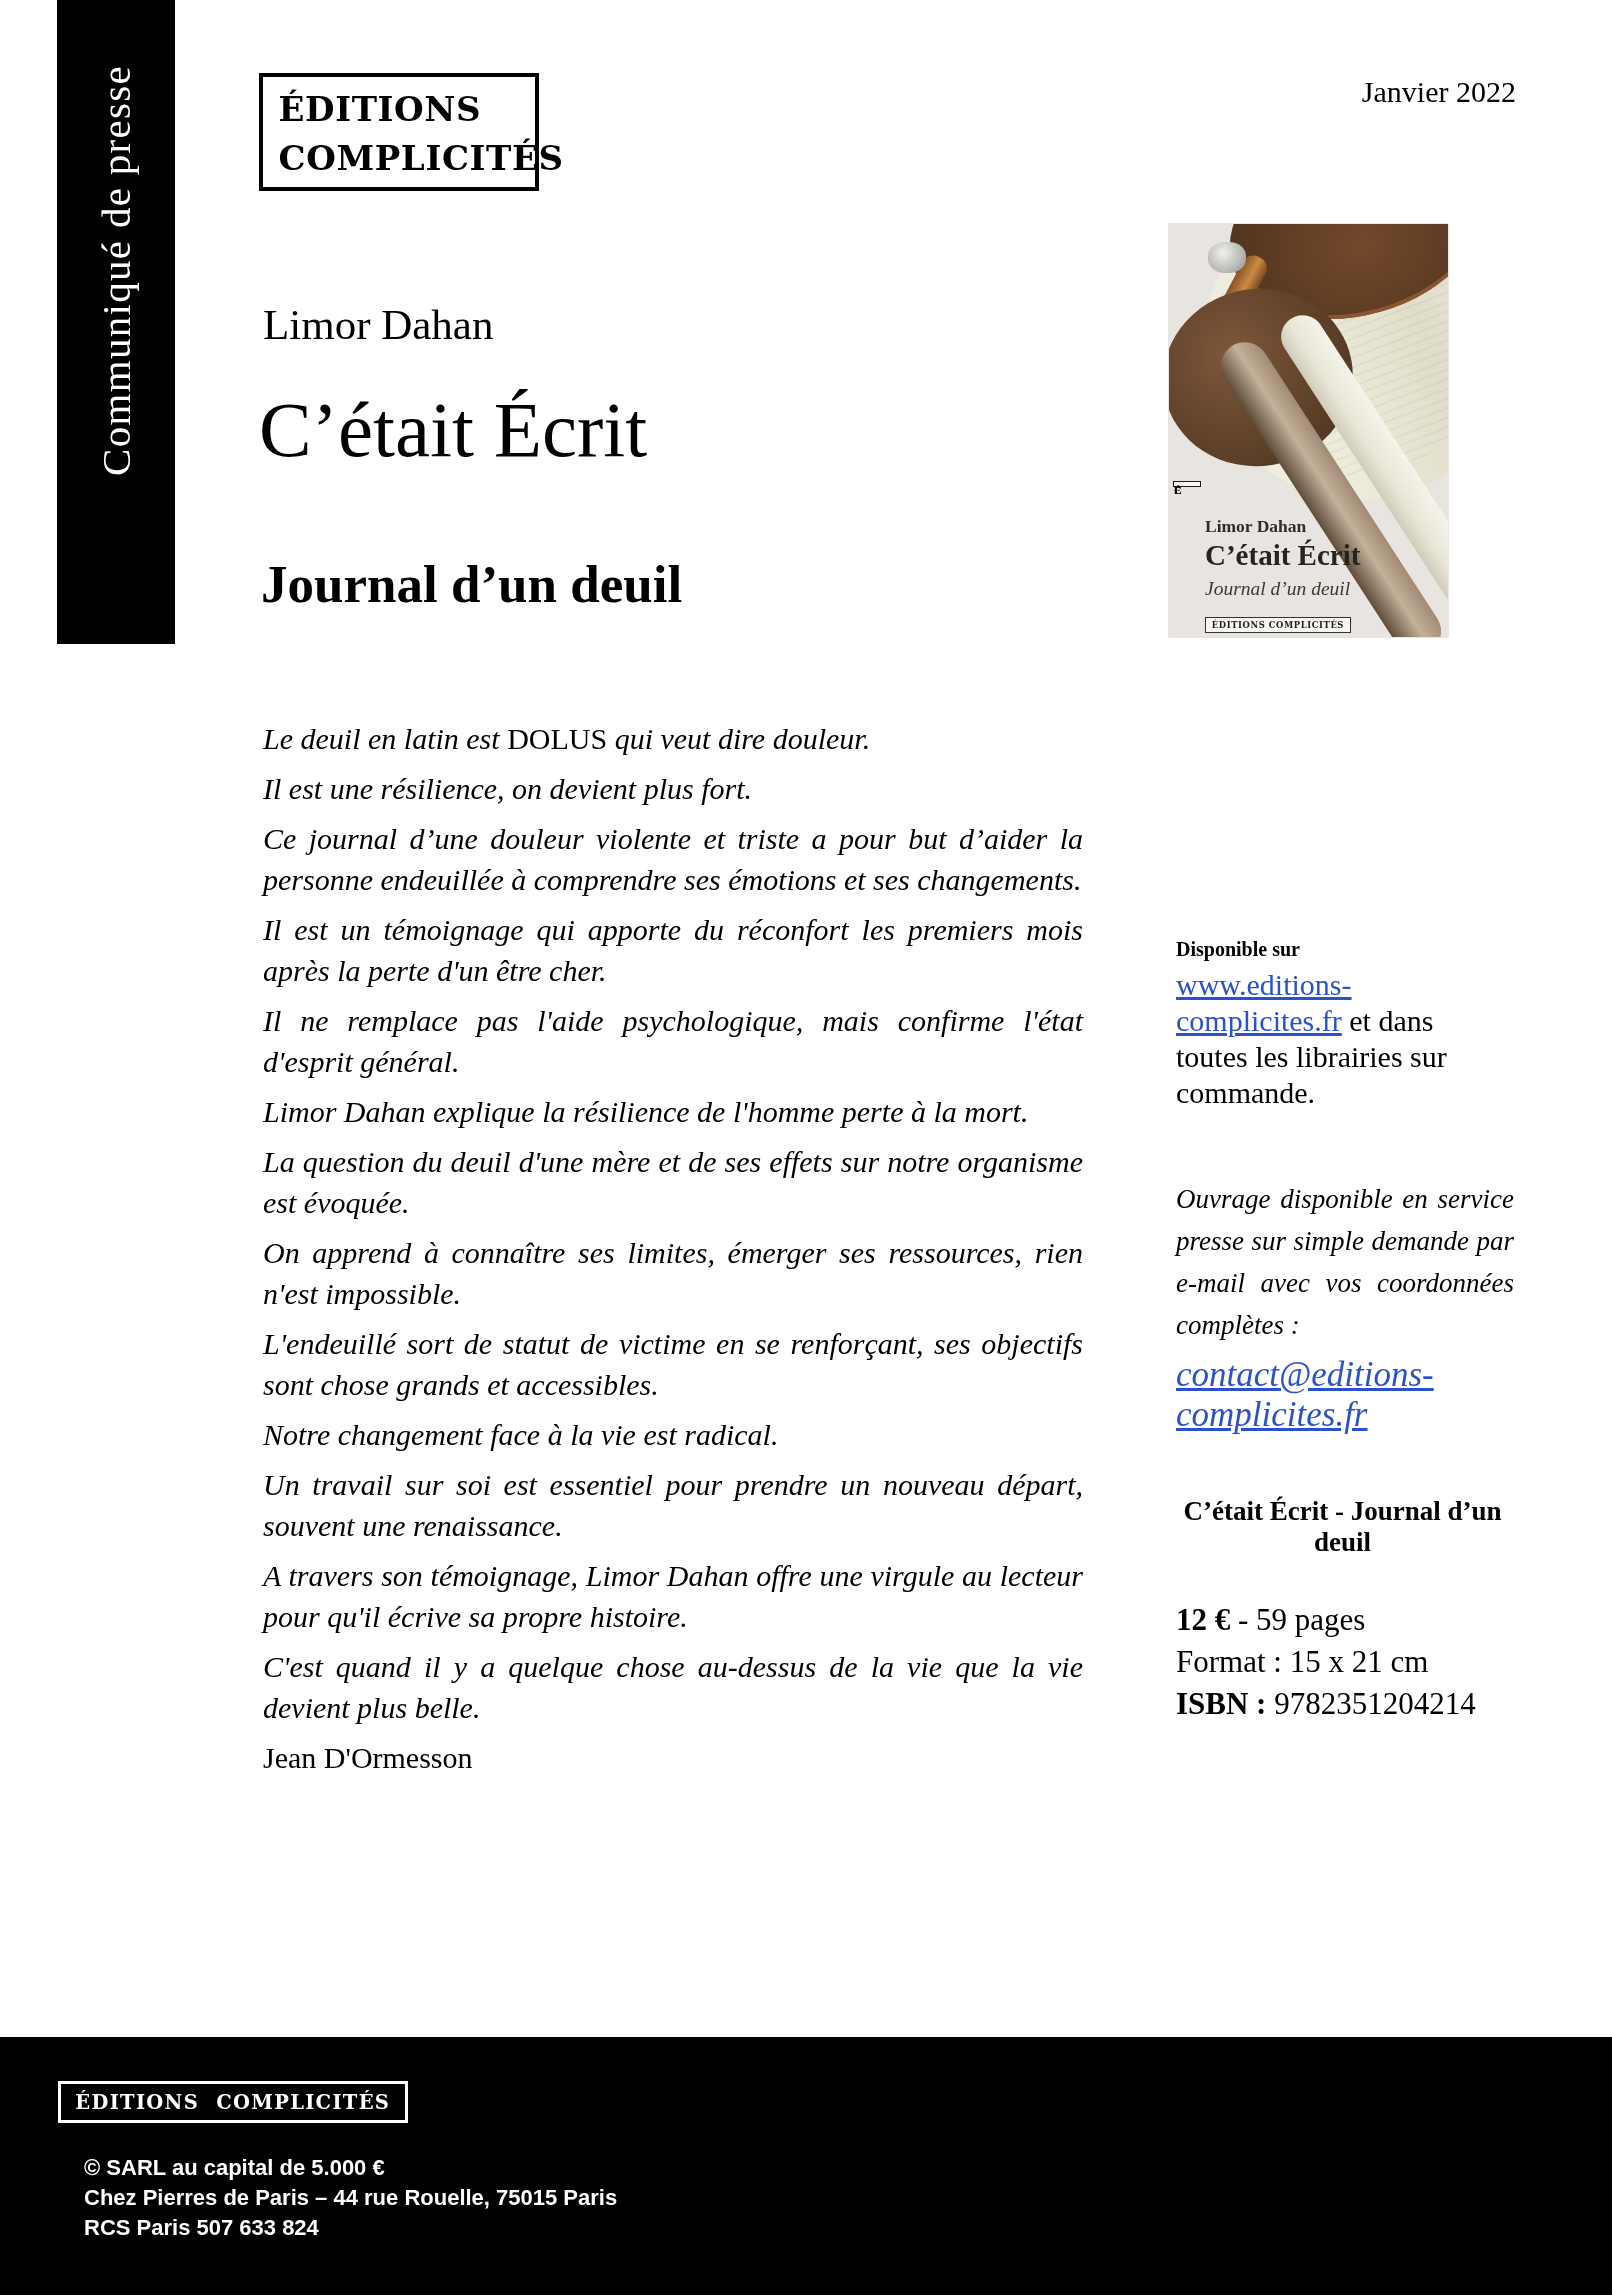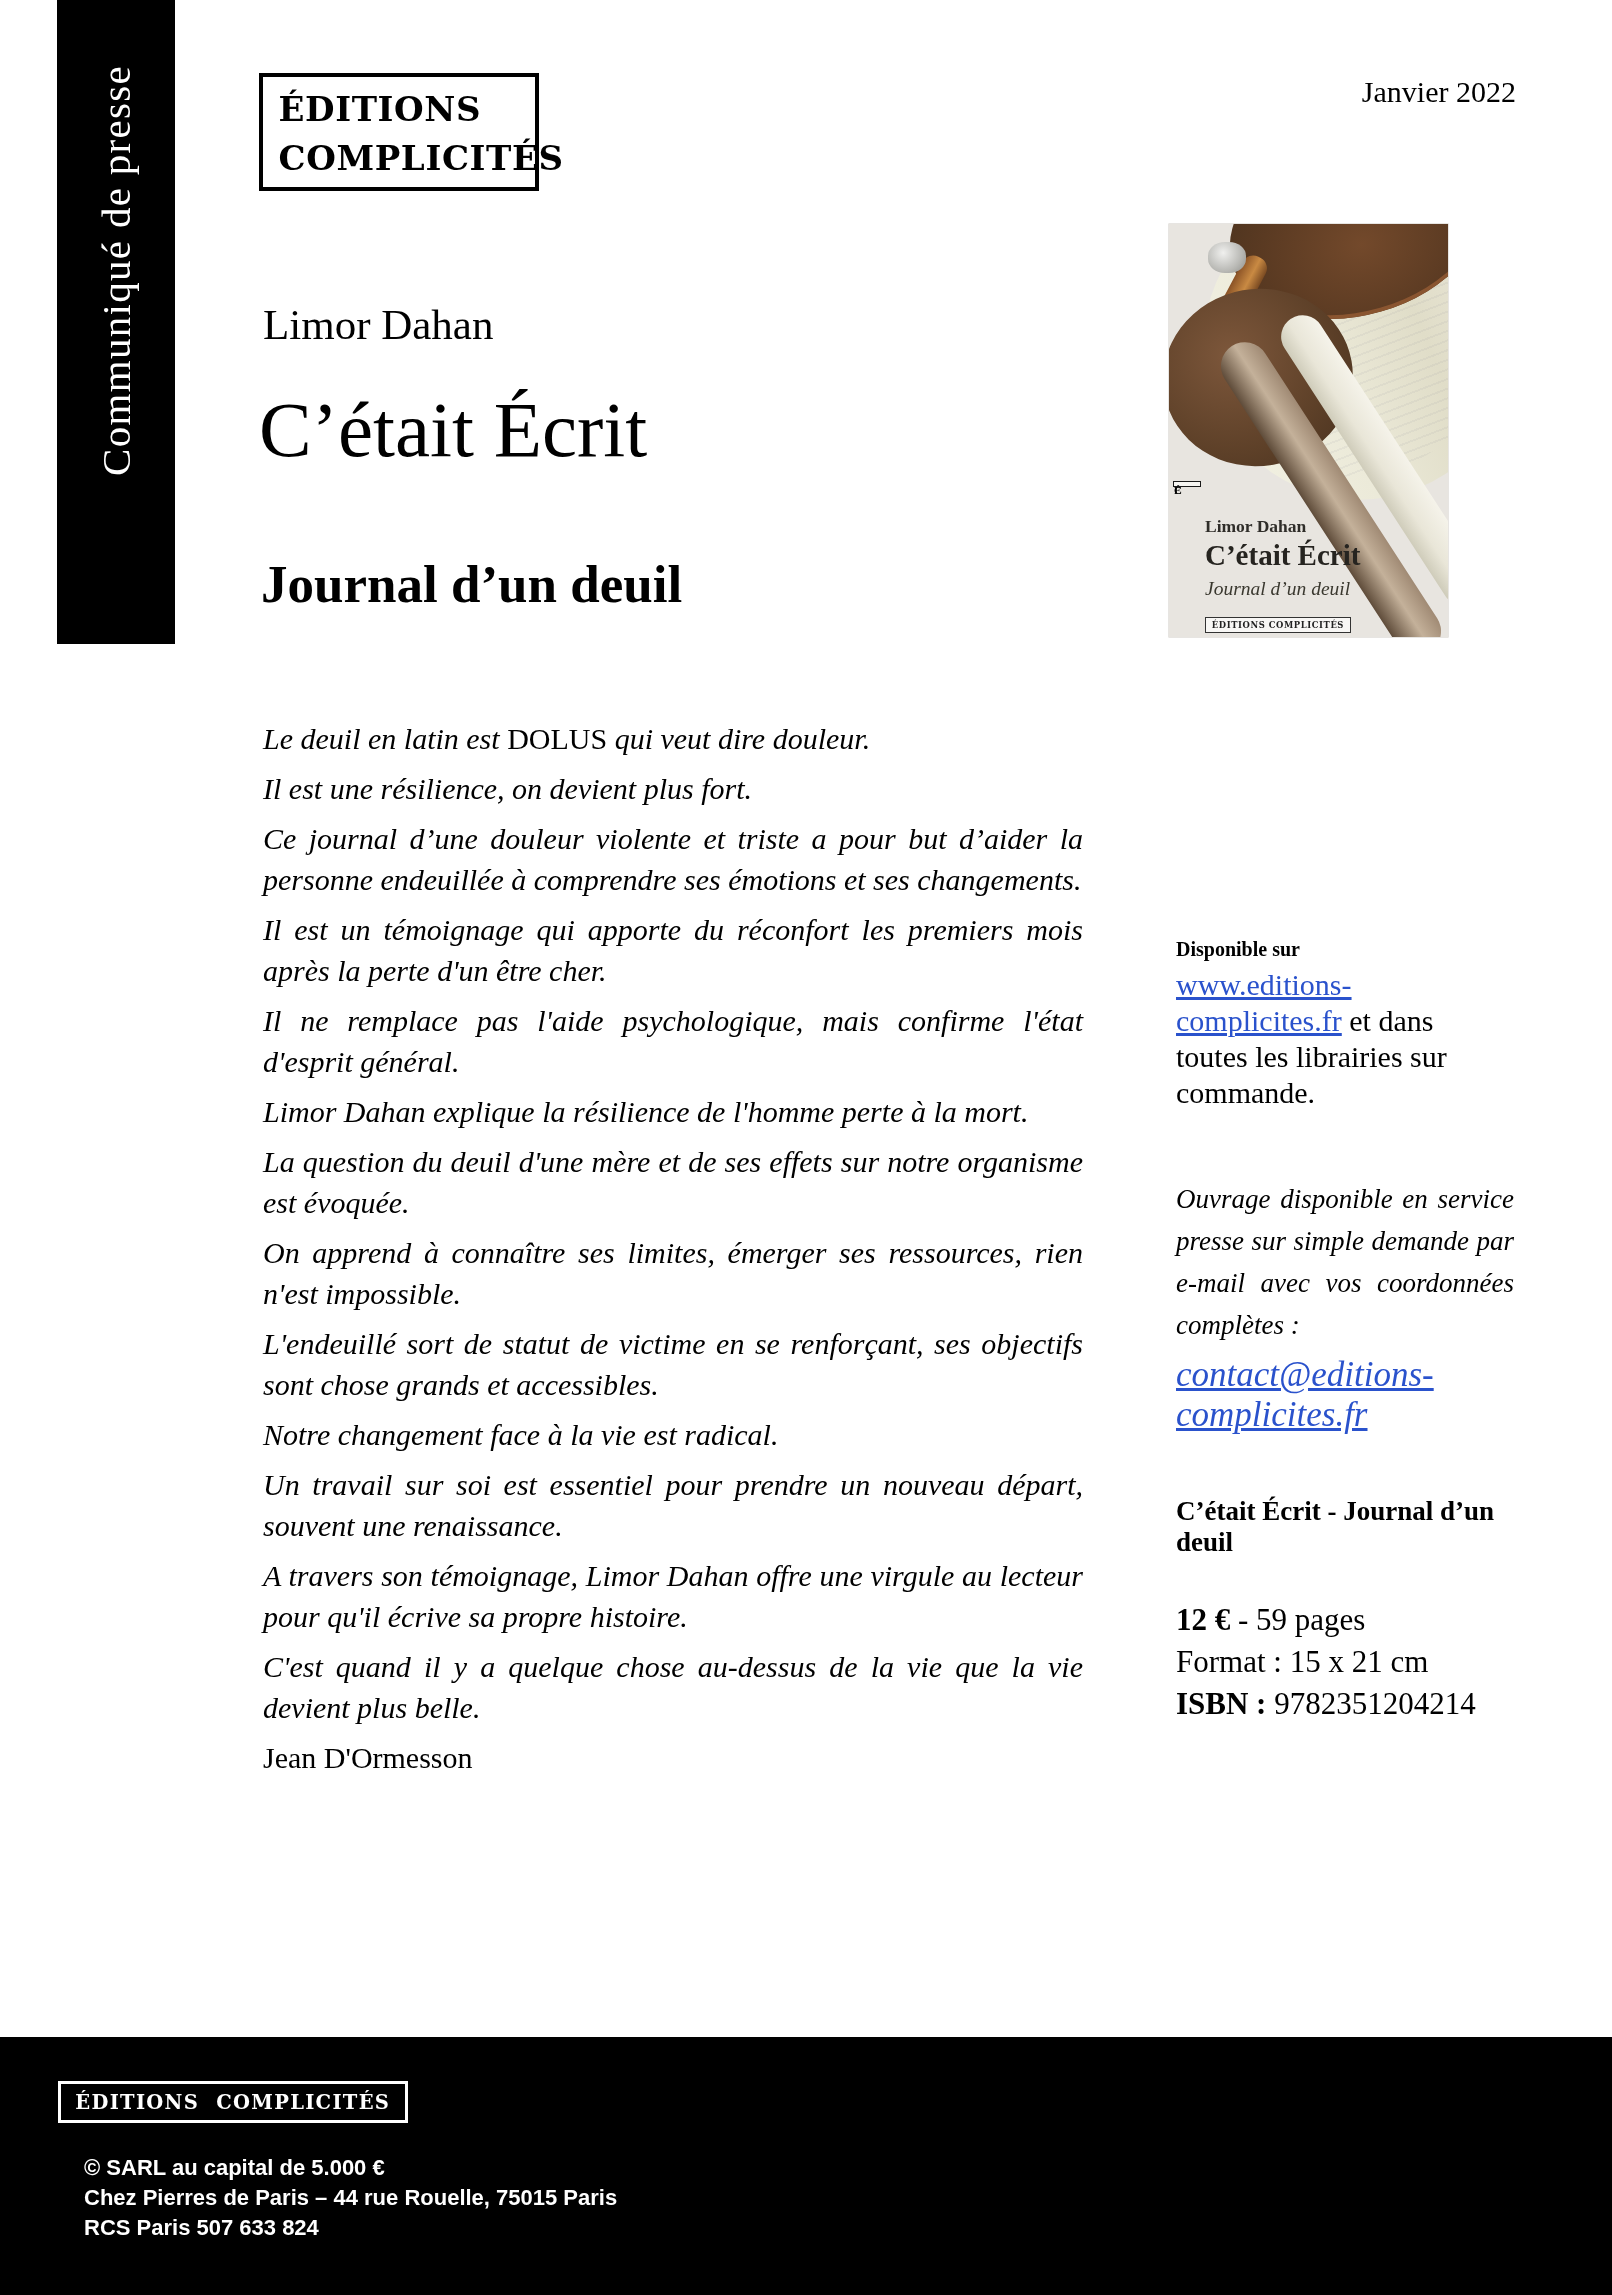--- a/index.html
+++ b/index.html
@@ -85,21 +85,21 @@
   .sb-availability{top:931px;}
   .sb-availability .hd{font-weight:bold;font-size:20px;line-height:36px;}
   .sb-availability .tx{font-size:30px;line-height:36px;}
   a.link{color:#2a52cc;text-decoration:underline;cursor:pointer;}
   .sb-service{top:1178px;width:338px;}
   .sb-service .tx{font-style:italic;font-size:27px;line-height:42px;text-align:justify;}
   .sb-service .em{display:inline-block;margin-top:9px;font-style:italic;font-size:35px;}
   .sb-relations{top:1379px;}
   .sb-relations .hd{font-weight:bold;font-size:30px;line-height:35px;}
   .sb-relations .tx{font-size:30px;line-height:35px;}
-  .sb-bookref{top:1496px;font-weight:bold;font-size:27px;}
+  .sb-bookref{top:1496px;font-weight:bold;font-size:27px;text-align:center;}
   .sb-specs{top:1599px;font-size:31px;line-height:42px;}
   .b{font-weight:bold;}
 
   
   .footer{position:absolute;left:0;top:2037px;width:1612px;height:258px;background:#000;color:#fff;}
   .footer-logo-box{
     position:absolute;left:58px;top:44px;border:3.2px solid #fff;padding:6.5px 14.3px;
     font-family:"DejaVu Serif",serif;font-weight:bold;font-size:19.5px;letter-spacing:1.3px;
     word-spacing:9px;background:#000;
   }

